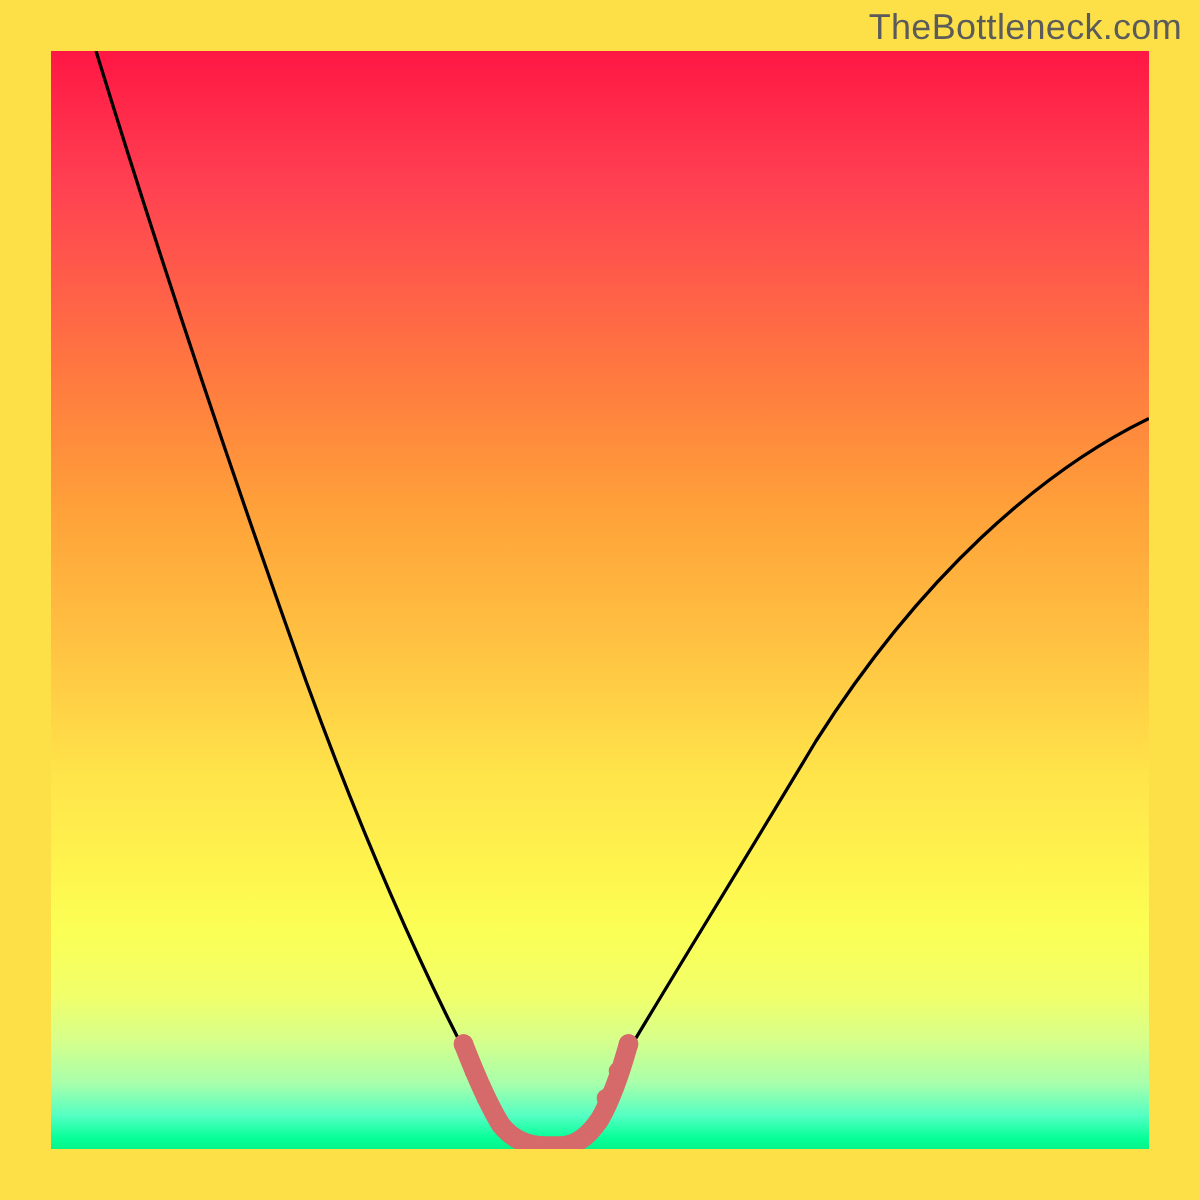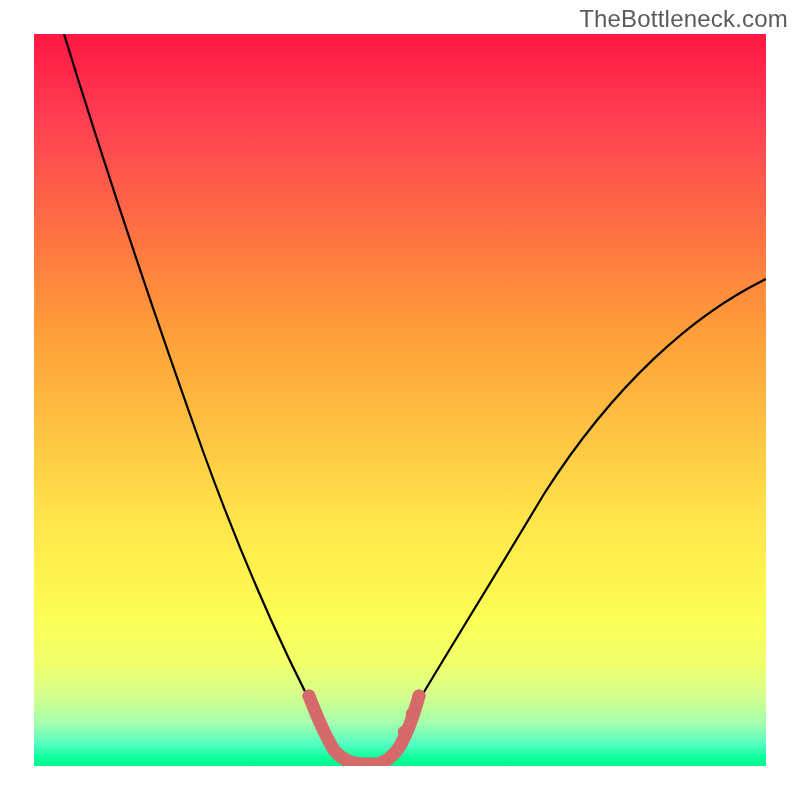--- a/index.html
+++ b/index.html
@@ -10,21 +10,21 @@
     background: #000;
     overflow: hidden;
     font-family: Arial, Helvetica, sans-serif;
   }
   .frame {
     position: absolute;
     left: 0;
     top: 0;
     width: 800px;
     height: 800px;
-    background: #ffffff;
+    background: #fde047;
   }
   .plot-area {
     position: absolute;
     left: 34px;
     top: 34px;
     width: 732px;
     height: 732px;
     background: linear-gradient(to bottom,
       #ff1744 0%,
       #ff2b4a 6%,

